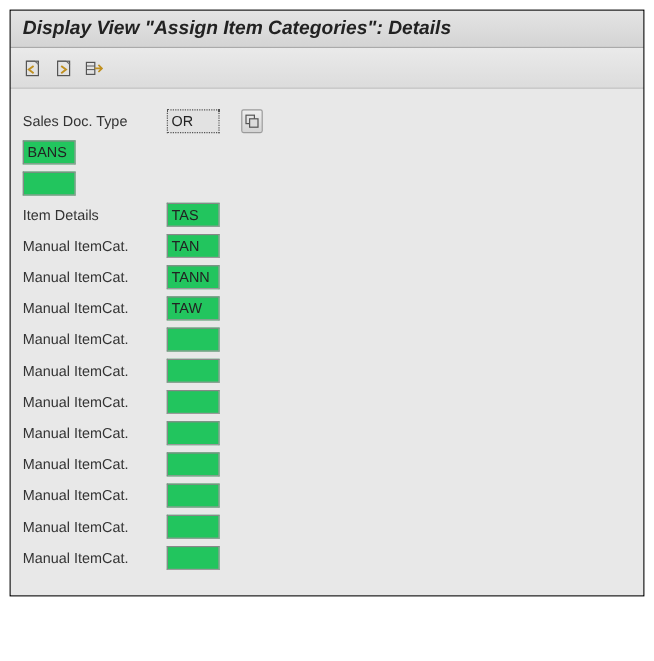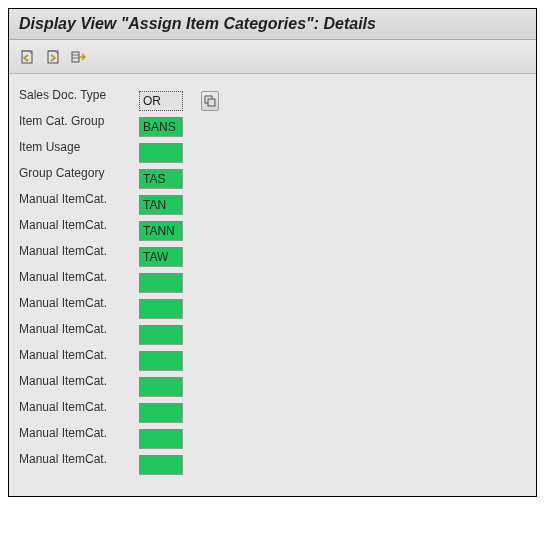--- a/index.html
+++ b/index.html
@@ -41,20 +41,21 @@
     justify-content: center;
     cursor: pointer;
   }
   .tool-btn svg { display: block; }
   .content {
     padding: 14px 10px 18px 10px;
     background: #e8e8e8;
   }
   .row {
     display: flex;
+    align-items: center;
     height: 26px;
   }
   .lbl {
     width: 120px;
     color: #333;
     font-size: 12px;
   }
   .fld-wrap {
     display: flex;
     align-items: center;
@@ -129,33 +130,31 @@
           <input type="text" readonly="" class="fld w-short focused" value="OR" style="">
           <div class="f4-btn">
             <svg width="12" height="12">
               <rect x="1" y="1" width="7" height="7" fill="none" stroke="#555" stroke-width="1"></rect>
               <rect x="4" y="4" width="7" height="7" fill="#ddd" stroke="#555" stroke-width="1"></rect>
             </svg>
           </div>
         </div>
       </div>
       <div class="row">
-        <div class="lbl">Item Cat. Group</div>
         <div class="fld-wrap">
           <input type="text" readonly="" class="fld w-short" value="BANS" style="">
         </div>
       </div>
       <div class="row">
-        <div class="lbl">Item Usage</div>
-        <div class="fld-wrap">
-          <input type="text" readonly="" class="fld w-short" style="">
-        </div>
-      </div>
-      <div class="row">
-        <div class="lbl">Group Category</div>
+        <div class="fld-wrap">
+          <input type="text" readonly="" class="fld w-short" style="">
+        </div>
+      </div>
+      <div class="row">
+        <div class="lbl">Item Details</div>
         <div class="fld-wrap">
           <input type="text" readonly="" class="fld w-short" value="TAS" style="">
         </div>
       </div>
       <div class="row">
         <div class="lbl">Manual ItemCat.</div>
         <div class="fld-wrap">
           <input type="text" readonly="" class="fld w-short" value="TAN" style="">
         </div>
       </div>

